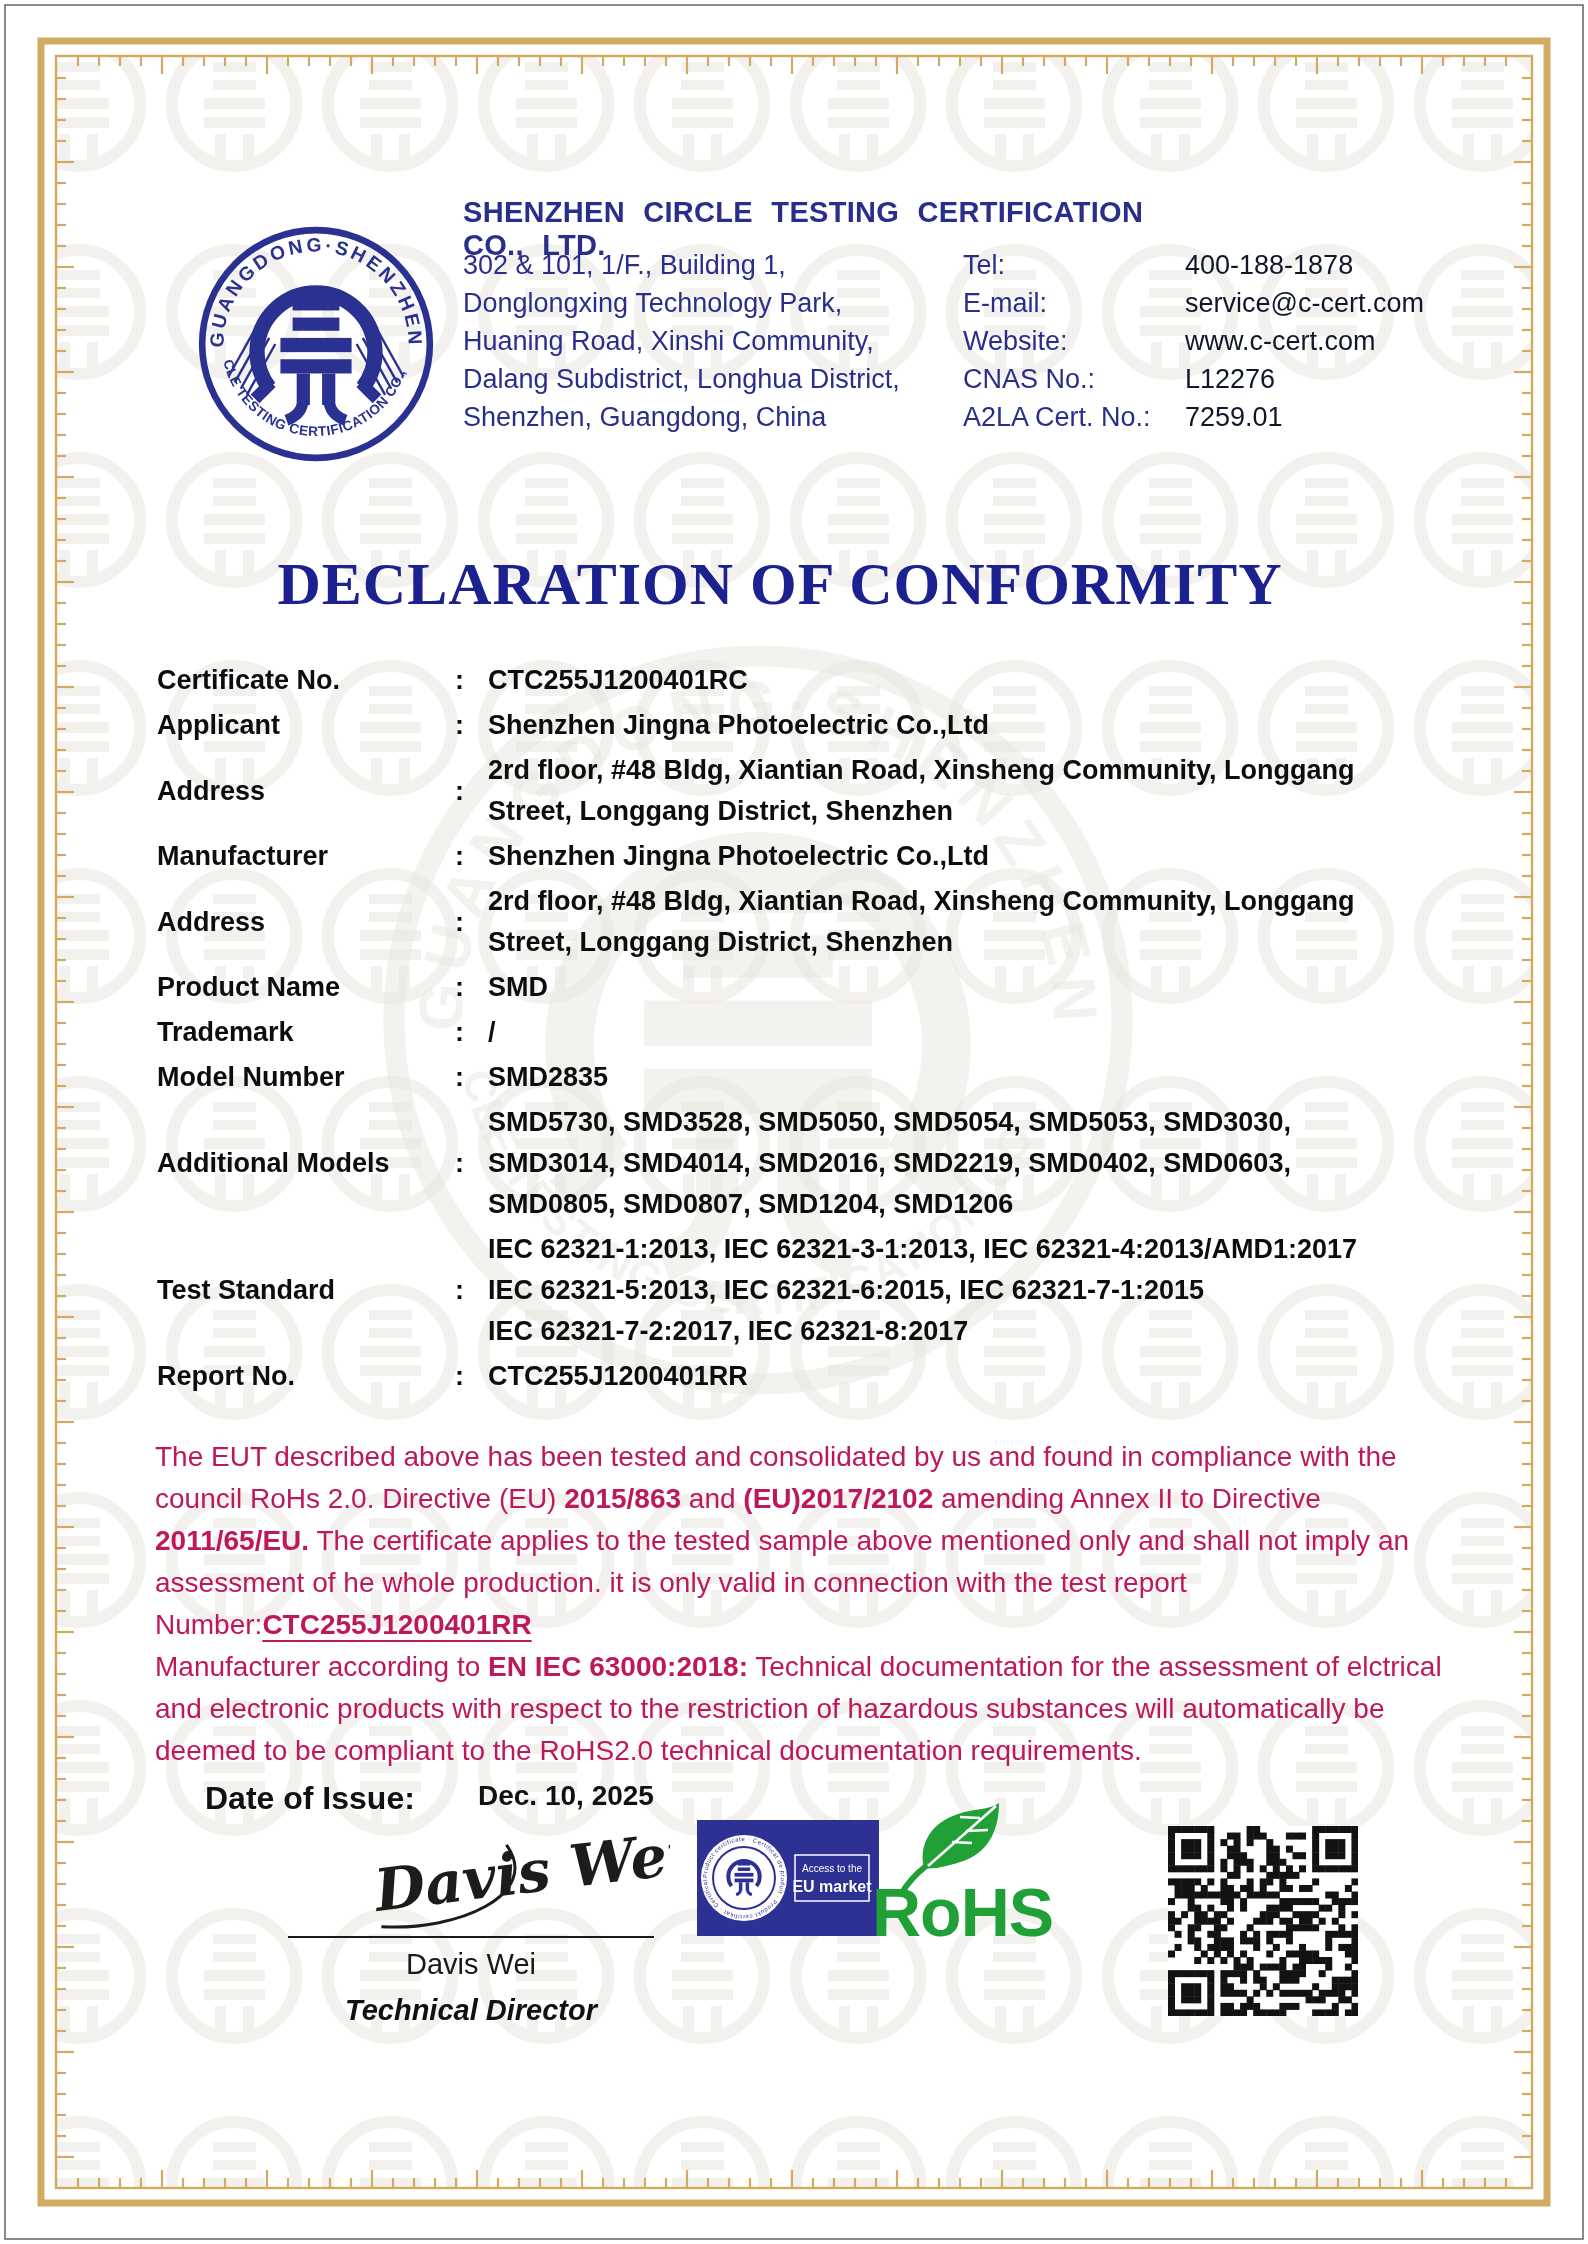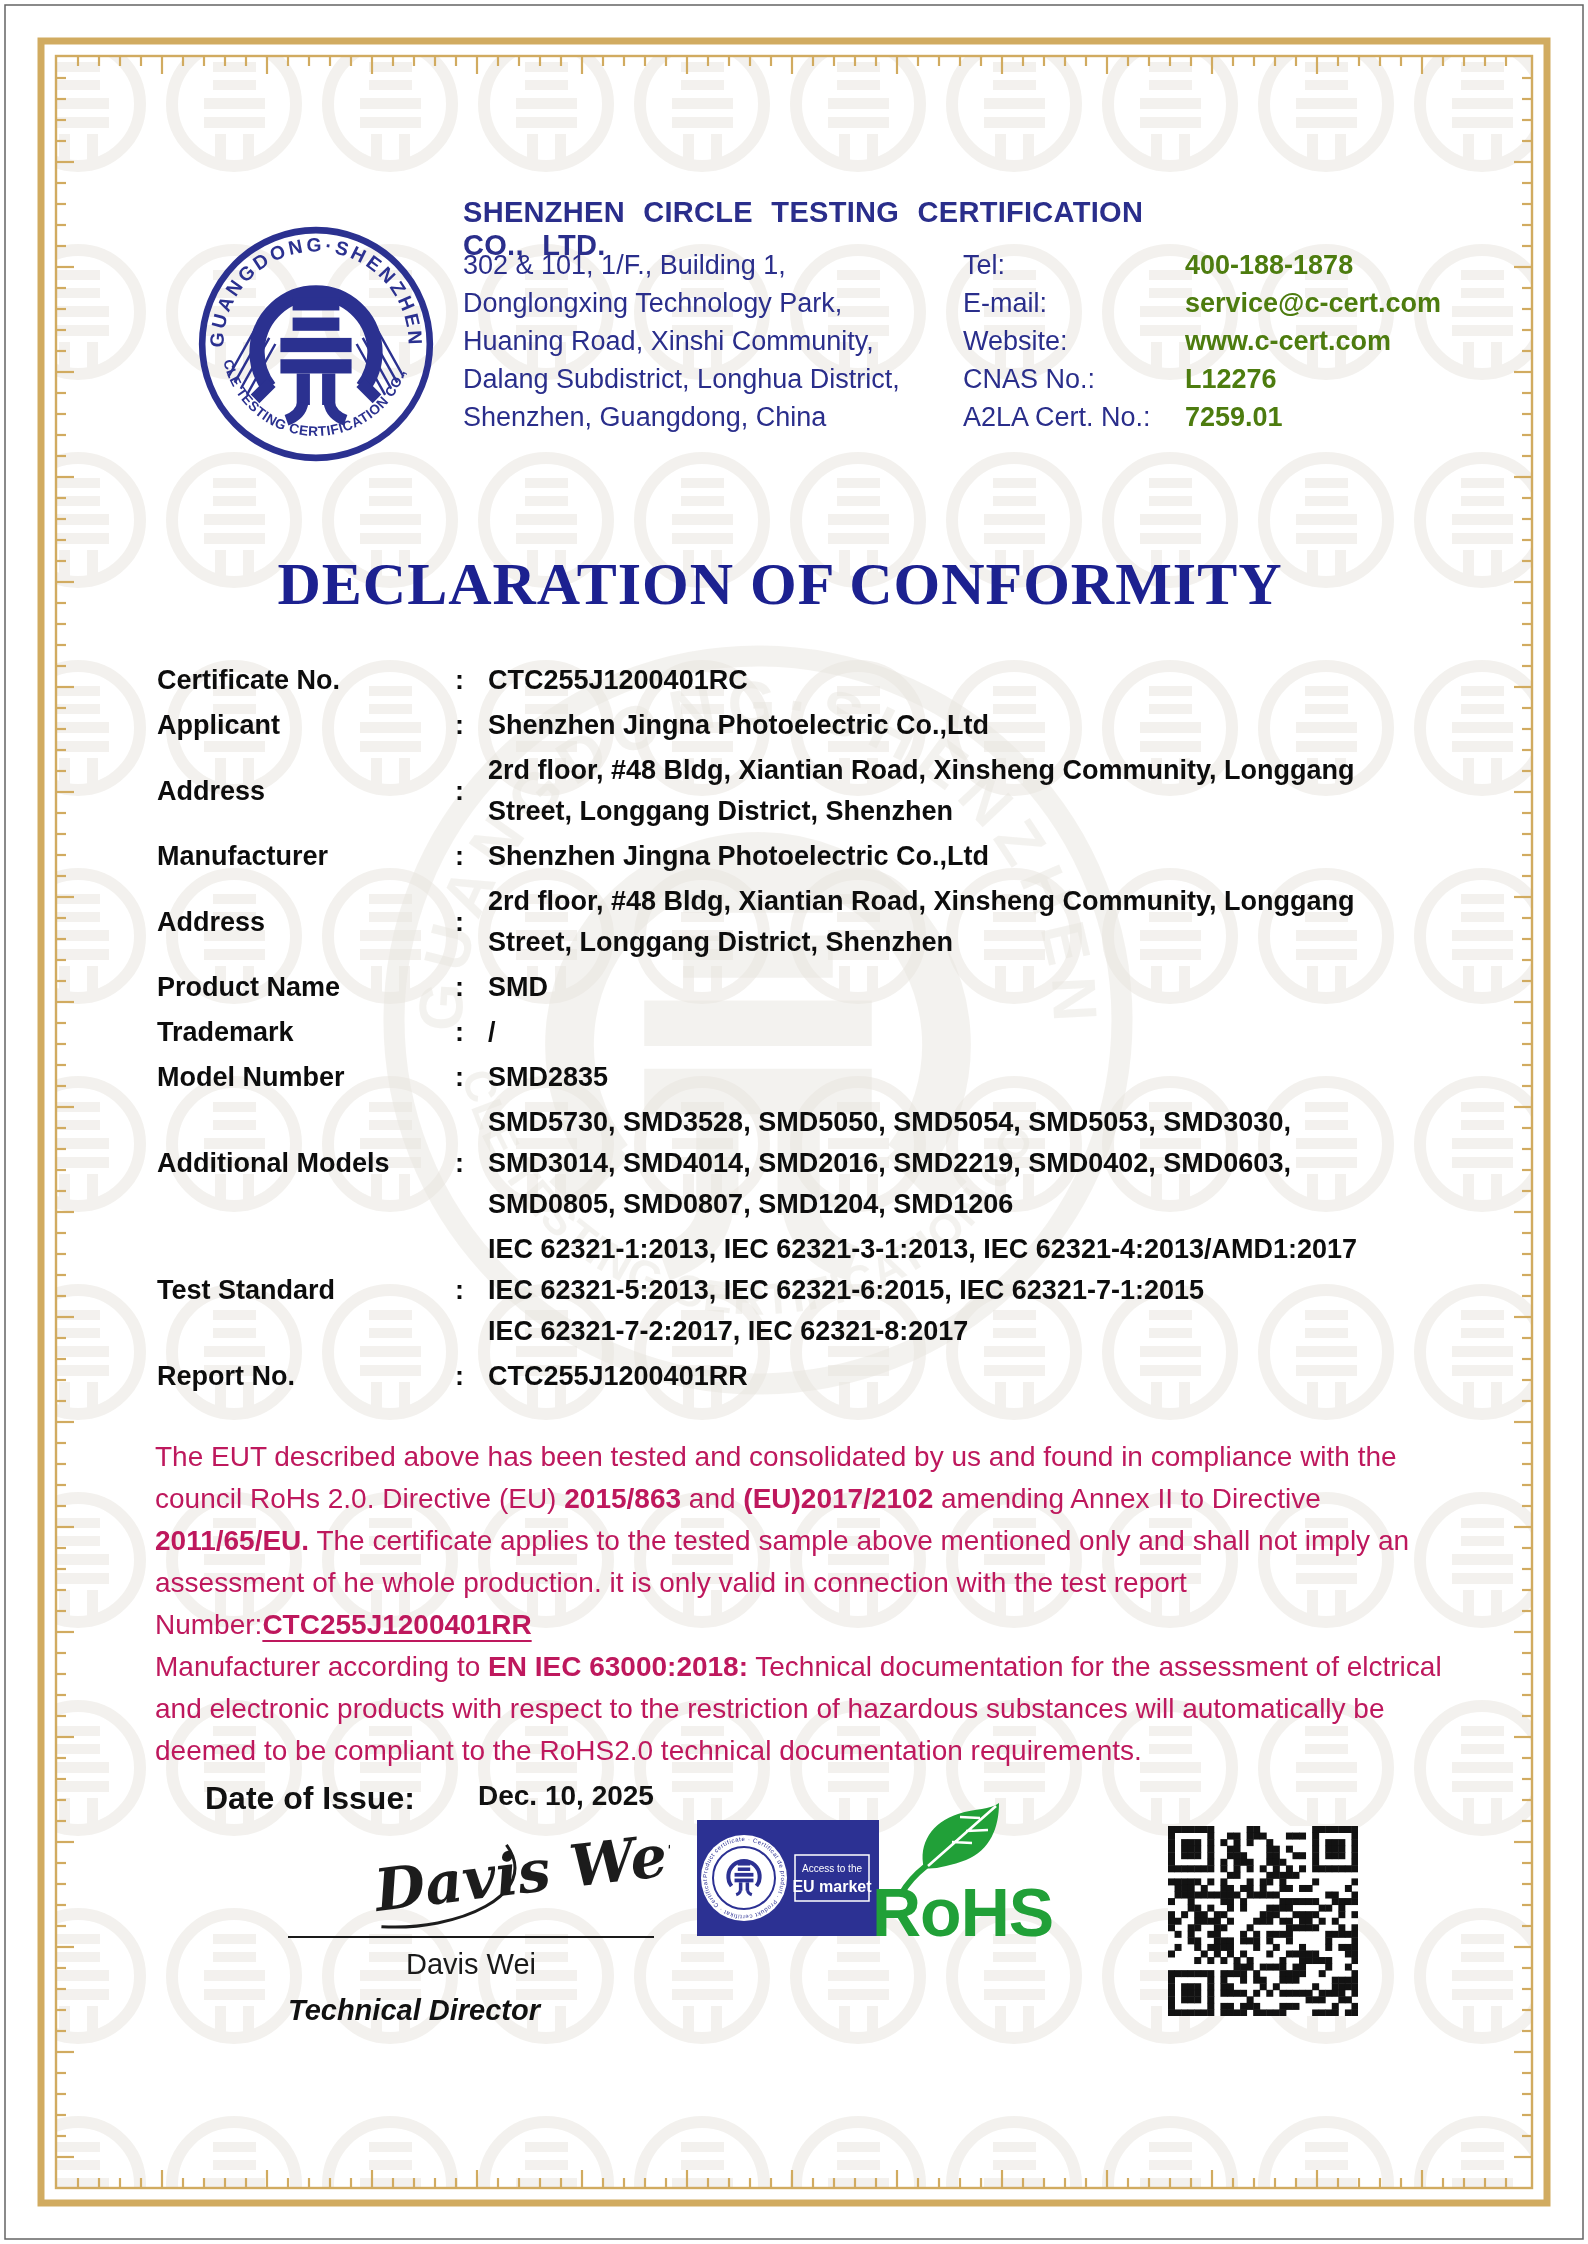--- a/index.html
+++ b/index.html
@@ -10,21 +10,21 @@
 
   
   .layer{position:absolute;left:0;top:0;width:1588px;height:2244px;pointer-events:none;}
 
   
   .logo{left:194px;top:220px;}
   .company{left:463px;top:196px;width:700px;font-size:29px;font-weight:bold;color:#2a2e8b;
            word-spacing:10px;letter-spacing:.3px;}
   .addr{left:463px;top:246px;width:490px;font-size:27px;line-height:38px;color:#2a2e8b;}
   .contact-labels{left:963px;top:246px;font-size:27px;line-height:38px;color:#2a2e8b;}
-  .contact-values{left:1185px;top:246px;font-size:27px;line-height:38px;color:#4d7c0f;font-weight:bold;}
+  .contact-values{left:1185px;top:246px;font-size:27px;line-height:38px;color:#0f172a;}
 
   
   .title{left:155px;top:550px;width:1250px;text-align:center;margin:0;
          font-family:"Liberation Serif",serif;font-weight:bold;font-size:60px;
          letter-spacing:1px;color:#1c2190;}
 
   
   .fields{left:157px;top:660px;width:1292px;font-size:27px;font-weight:bold;color:#0d0d0d;}
   .frow{display:flex;align-items:center;margin-bottom:4px;}
   .flabel{width:298px;flex:0 0 298px;line-height:41px;}
@@ -38,21 +38,21 @@
   .stmtbox p + p{}
   .u{text-decoration:underline;text-underline-offset:6px;text-decoration-thickness:2px;}
 
   .issue-label{left:205px;top:1780px;font-size:32px;font-weight:bold;}
   .issue-value{left:478px;top:1780px;font-size:28px;font-weight:bold;}
 
   
   .sig-script{left:360px;top:1814px;}
   .sig-line{left:288px;top:1936px;width:366px;height:2px;background:#1a1a1a;}
   .sig-name{left:288px;top:1948px;width:366px;text-align:center;font-size:29px;color:#1a1a1a;}
-  .sig-title{left:288px;top:1994px;width:366px;text-align:left;font-size:29px;
+  .sig-title{left:288px;top:1994px;width:366px;text-align:center;font-size:29px;
              font-weight:bold;font-style:italic;color:#111;}
 
   .badge{left:697px;top:1820px;}
   .rohs{left:858px;top:1798px;}
   .qr{left:1168px;top:1826px;width:190px;height:190px;background:#fff;}
 
   
   .embT1{font-family:"Liberation Sans",sans-serif;font-weight:bold;font-size:19px;letter-spacing:3px;}
   .embT2{font-family:"Liberation Sans",sans-serif;font-weight:bold;font-size:13.5px;letter-spacing:.5px;}
   .badgeArcT{font-family:"Liberation Sans",sans-serif;font-size:6px;letter-spacing:.6px;}

